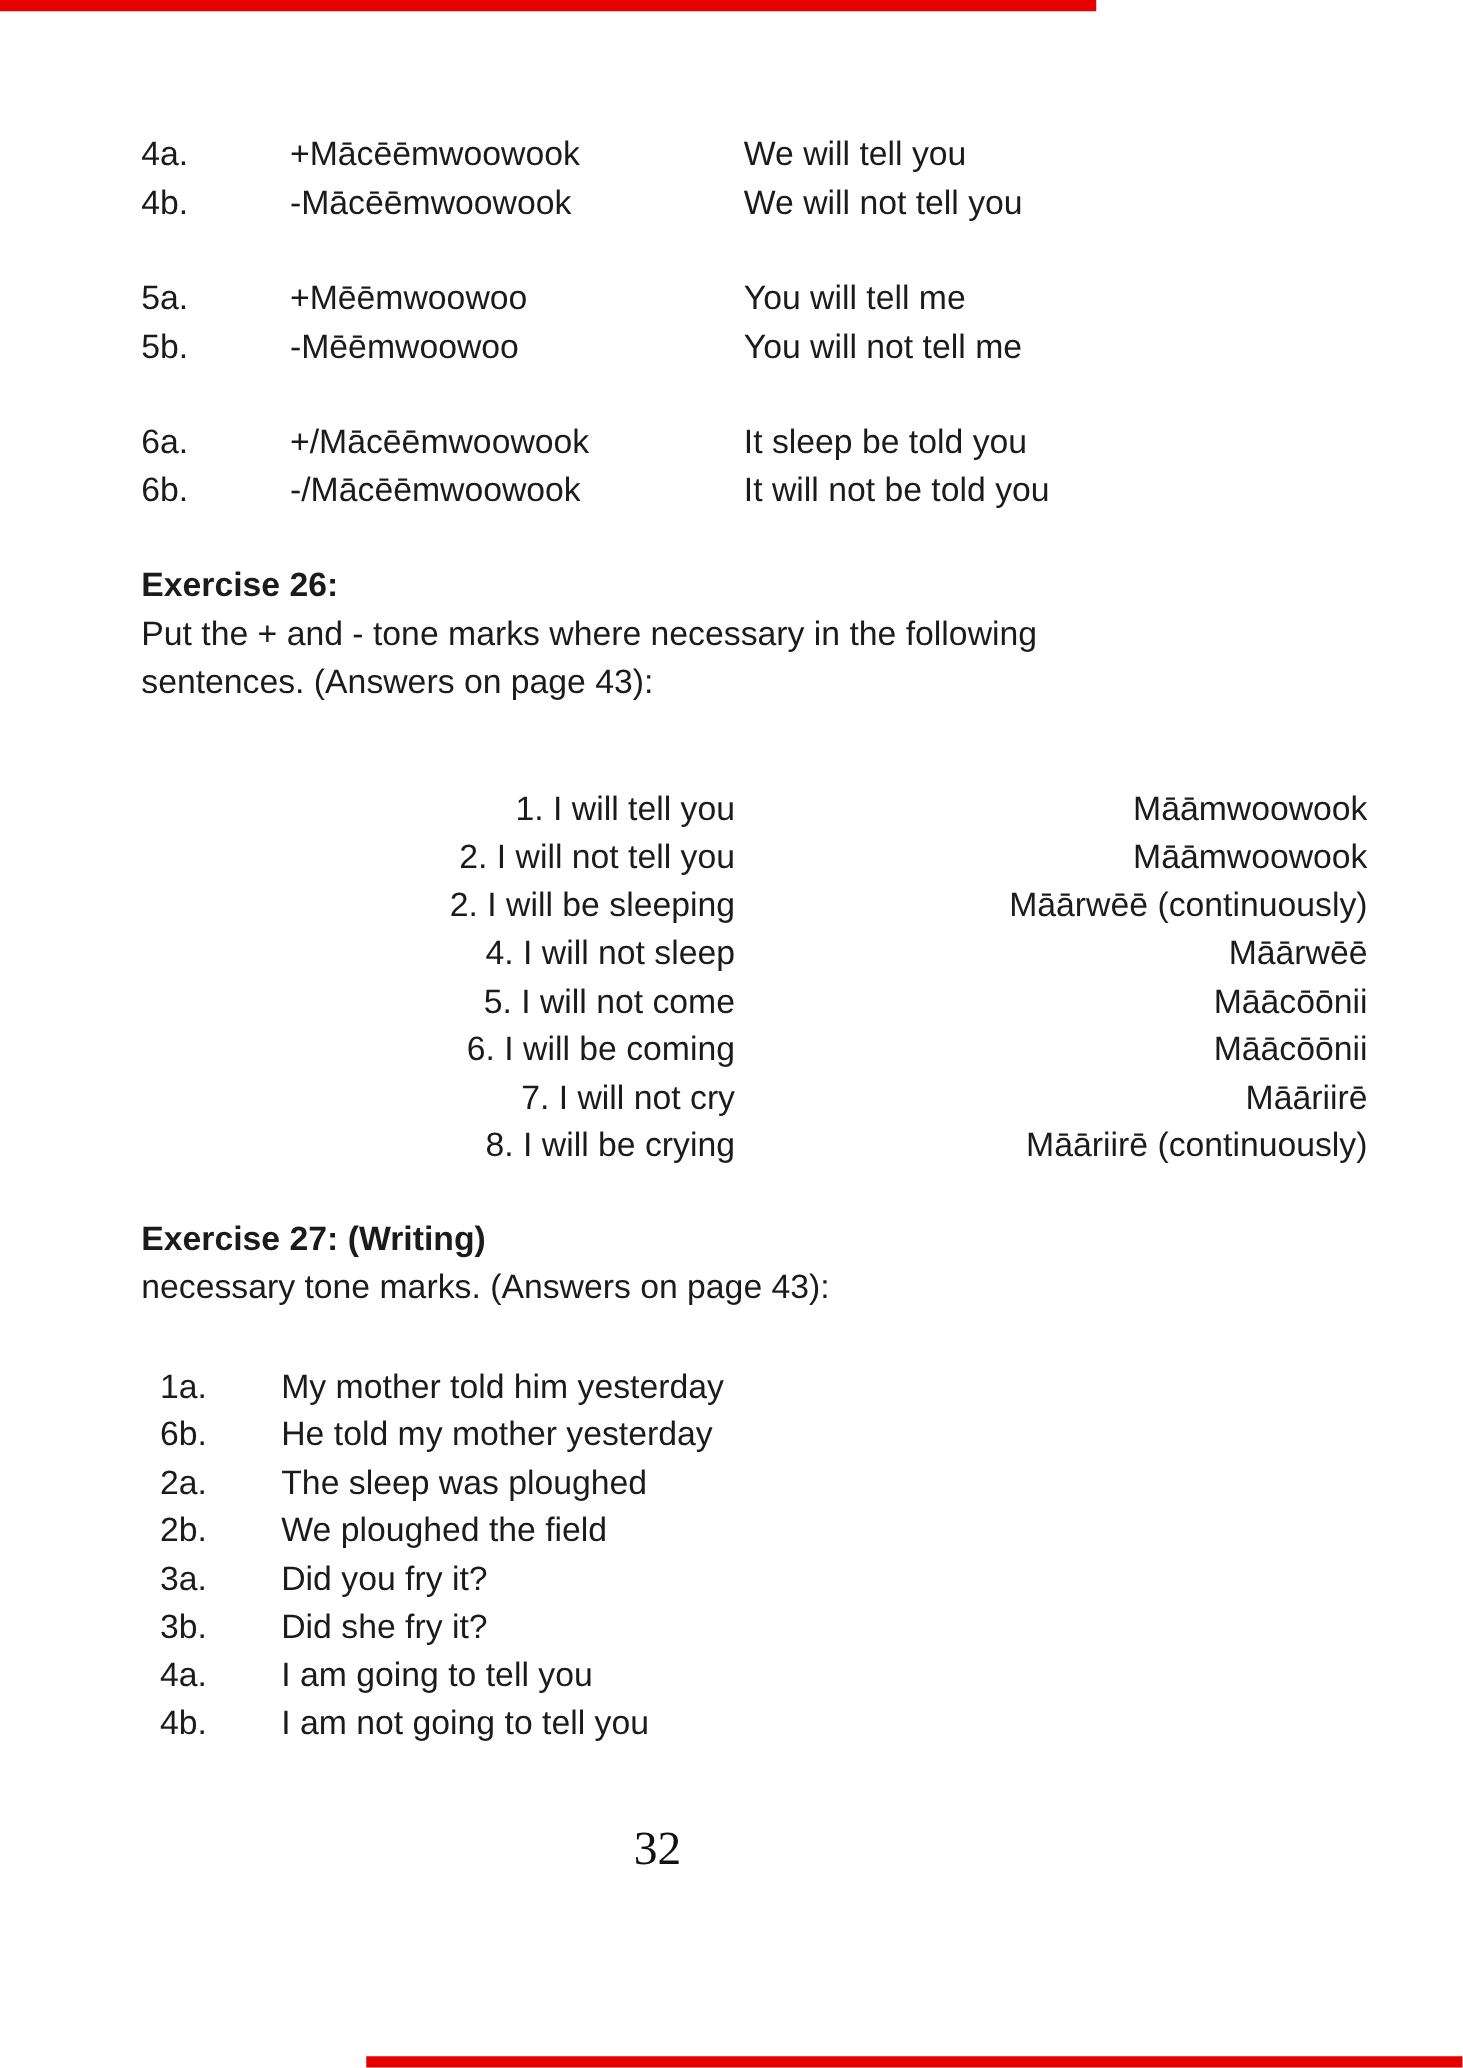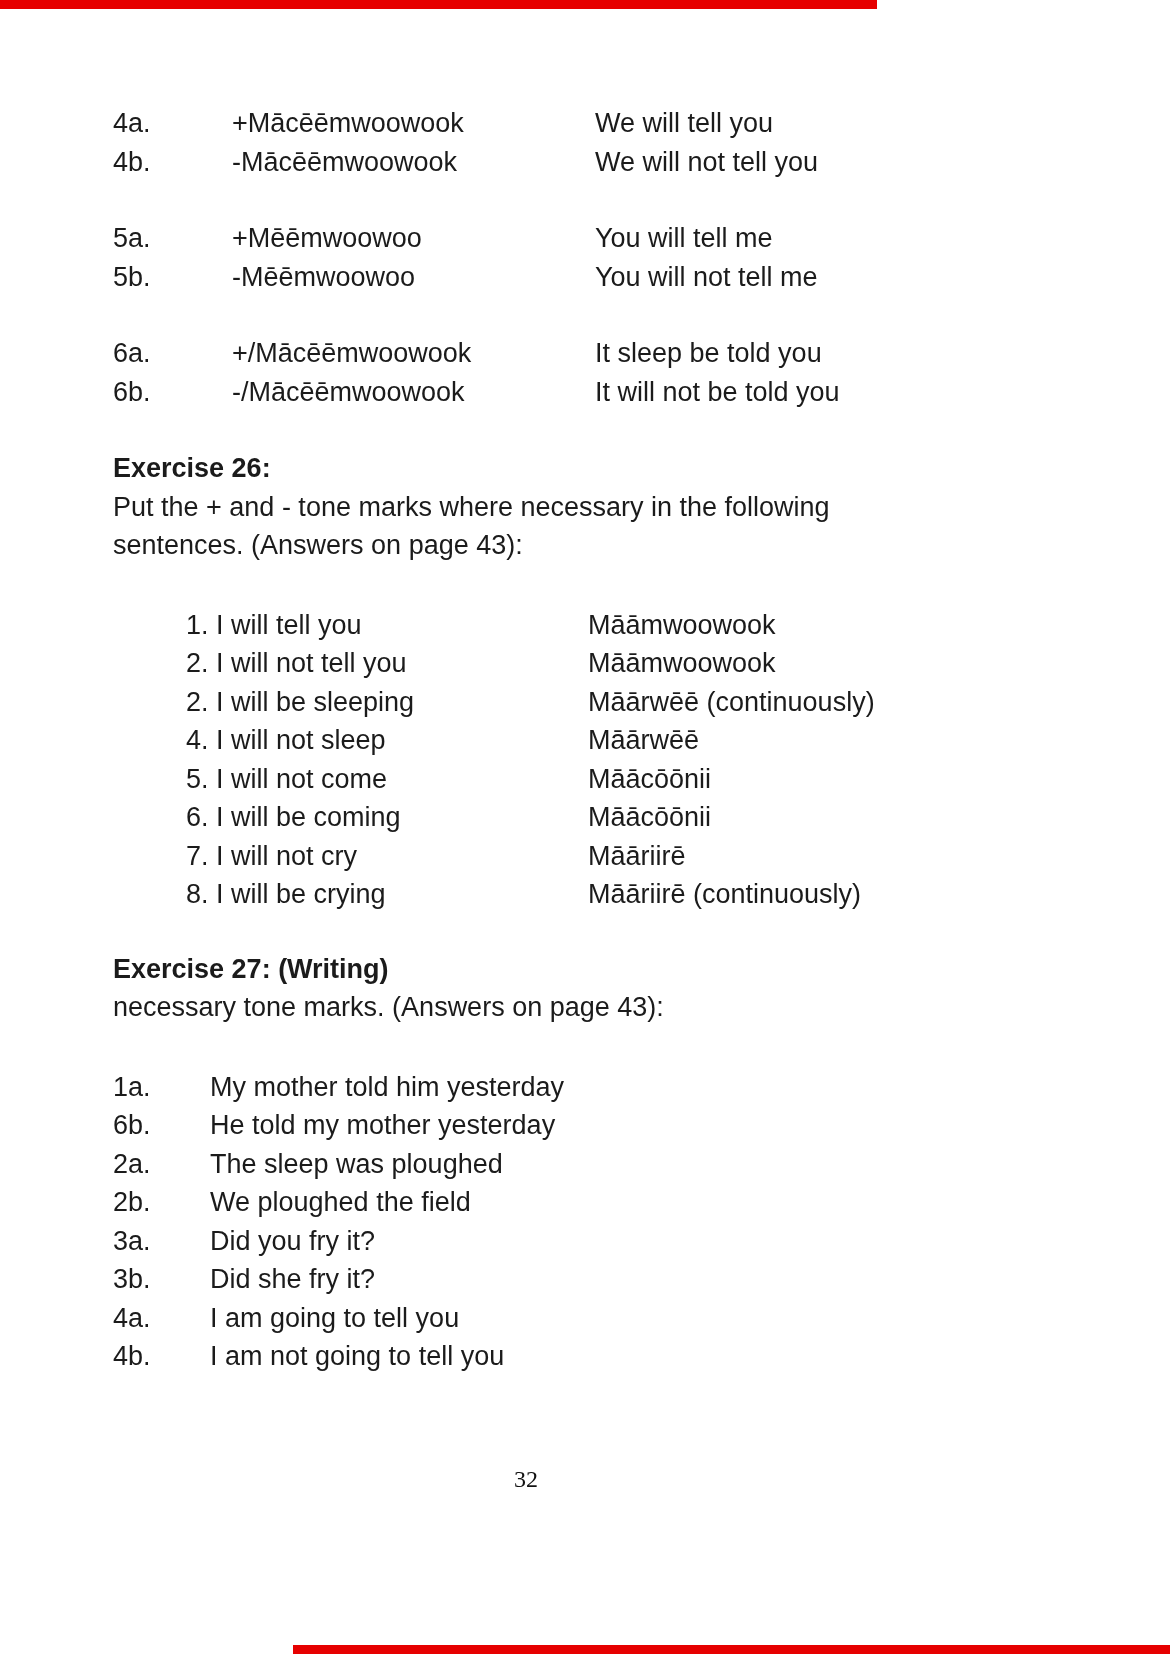--- a/index.html
+++ b/index.html
@@ -42,40 +42,40 @@
 
   
   .exercise-heading {
     font-weight: 700;
     margin-top: 36px;
   }
   .exercise-heading .suffix { font-weight: 700; }
   .instructions { }
 
   
-  .ex26-list { margin-top: 41px; margin-left: 73px; }
+  .ex26-list { margin-top: 63px; margin-left: 73px; text-align: right; }
   .ex26-row { display: flex; }
   .ex26-row .col-eng { width: 402px; flex: 0 0 auto; }
   .ex26-row .col-kup { flex: 1 1 auto; }
 
   
-  .ex27-list { margin-top: 41px; }
+  .ex27-list { margin-top: 41px; margin-left: 15px; }
   .ex27-row { display: flex; }
   .ex27-row .col-label { width: 97px; flex: 0 0 auto; }
   .ex27-row .col-eng   { flex: 1 1 auto; }
 
   
   .page-number {
     position: absolute;
     top: 1460px;
     left: 0;
     width: 1052px;
     text-align: center;
     font-family: "Liberation Serif", "DejaVu Serif", serif;
-    font-size: 24px;
+    font-size: 38px;
     line-height: 38px;
     color: #111111;
   }
 </style>
 </head>
 <body>
 
 <div class="edge-bar top" style="background: rgb(230, 0, 0);"></div>
 <div class="edge-bar bottom" style="background: rgb(230, 0, 0);"></div>
 

